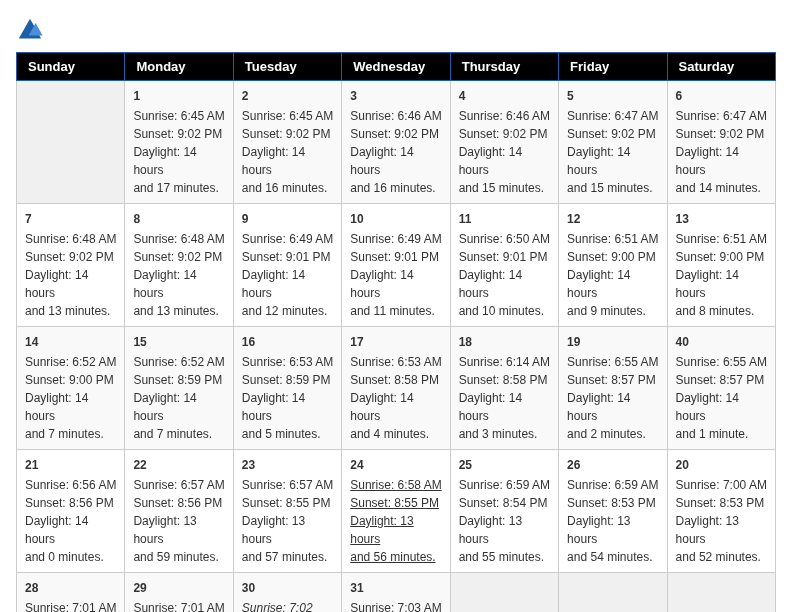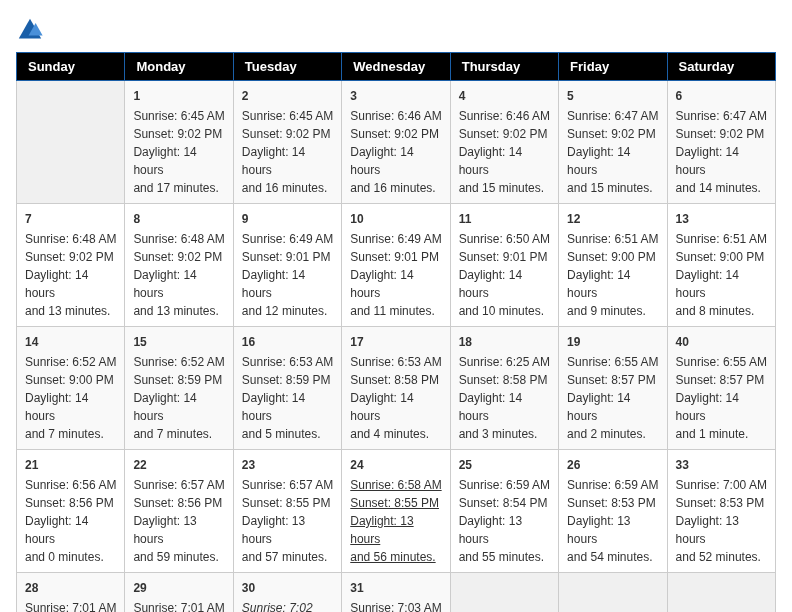--- a/index.html
+++ b/index.html
@@ -243,21 +243,21 @@
         </td>
         <td>
           <span class="day-num">17</span>
           <div class="day-info" style="white-space: pre-line;">Sunrise: 6:53 AM
 Sunset: 8:58 PM
 Daylight: 14 hours
 and 4 minutes.</div>
         </td>
         <td>
           <span class="day-num">18</span>
-          <div class="day-info" style="white-space: pre-line;">Sunrise: 6:25 AM
+          <div class="day-info" style="white-space: pre-line;">Sunrise: 6:14 AM
 Sunset: 8:58 PM
 Daylight: 14 hours
 and 3 minutes.</div>
         </td>
         <td>
           <span class="day-num">19</span>
           <div class="day-info" style="white-space: pre-line;">Sunrise: 6:55 AM
 Sunset: 8:57 PM
 Daylight: 14 hours
 and 2 minutes.</div>
@@ -307,21 +307,21 @@
 and 55 minutes.</div>
         </td>
         <td>
           <span class="day-num">26</span>
           <div class="day-info" style="white-space: pre-line;">Sunrise: 6:59 AM
 Sunset: 8:53 PM
 Daylight: 13 hours
 and 54 minutes.</div>
         </td>
         <td>
-          <span class="day-num">33</span>
+          <span class="day-num">20</span>
           <div class="day-info" style="white-space: pre-line;">Sunrise: 7:00 AM
 Sunset: 8:53 PM
 Daylight: 13 hours
 and 52 minutes.</div>
         </td>
       </tr>
       <tr>
         <td>
           <span class="day-num">28</span>
           <div class="day-info" style="white-space: pre-line;">Sunrise: 7:01 AM

